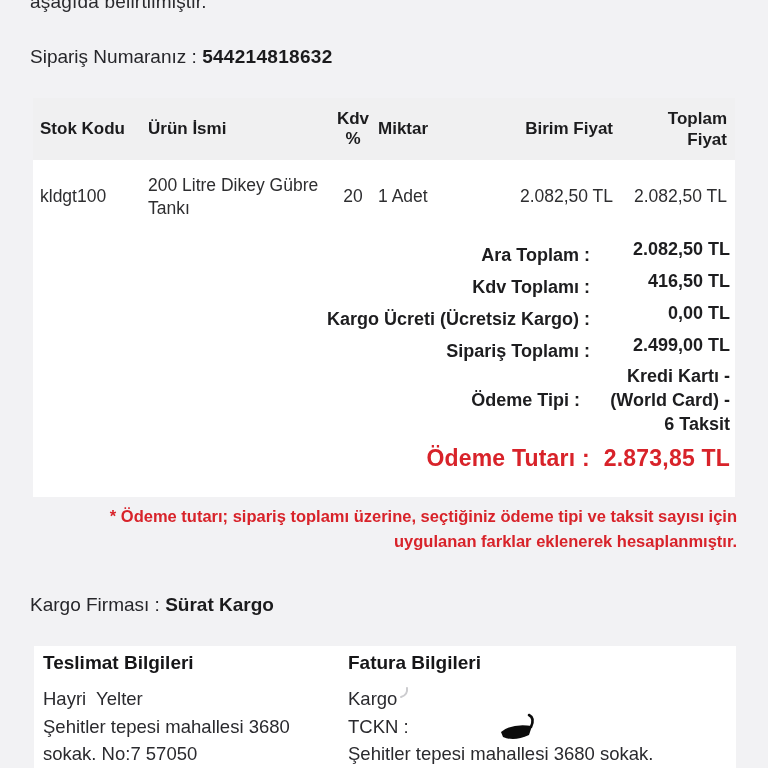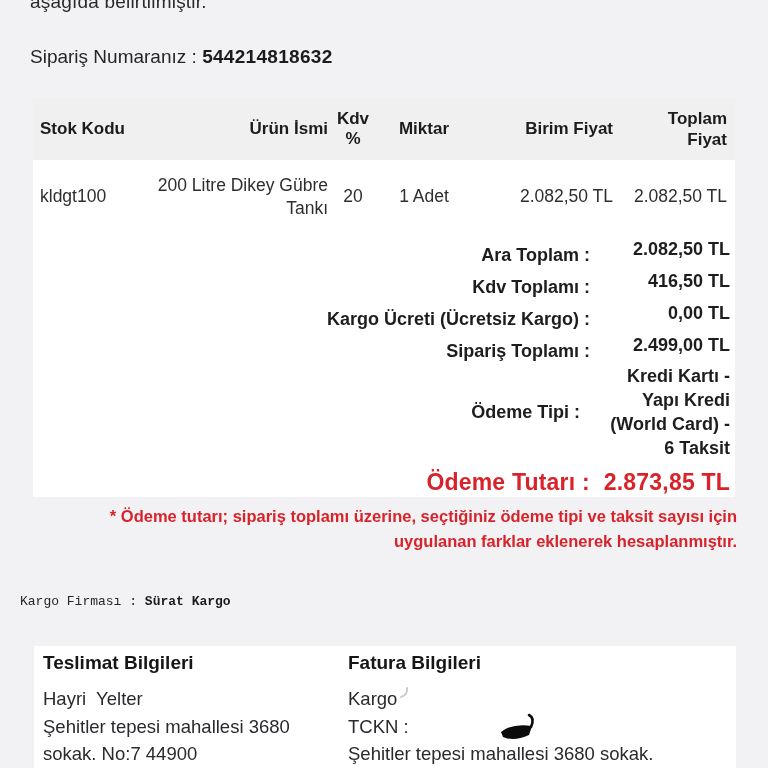--- a/index.html
+++ b/index.html
@@ -27,23 +27,23 @@
   }
   .thead {
     display:flex; align-items:center; height:62px;
     background:#f0f0f1; font-weight:700; font-size:17px; color:#1c1c1e;
   }
   .trow {
     display:flex; align-items:center; height:73px;
     font-size:17.5px; color:#2e2e30;
   }
   .c1 { width:115px; padding-left:7px; }
-  .c2 { width:180px;text-align:right; }
+  .c2 { width:180px; }
   .c3 { width:50px;  text-align:center; }
-  .c4 { width:100px; text-align:center; padding-right:8px; }
+  .c4 { width:100px; text-align:left; padding-right:8px; }
   .c5 { width:135px; text-align:right; }
   .c6 { flex:1; text-align:right; padding-right:8px; }
   .thead .c6 { padding-left:36px; line-height:21px; }
   .trow .c2 { line-height:23px; }
 
   .totrow {
     display:flex; align-items:center; height:32px;
     font-weight:700; font-size:18px; color:#1d1d1f; padding-right:5px;
   }
   .tot-label { flex:1; text-align:right;margin-top:12px; }
@@ -63,22 +63,22 @@
   }
 
   .disclaimer {
     position:absolute; left:31px; top:504px; width:706px;
     text-align:right; font-weight:700; font-size:16.5px;
     color:#d8232a; line-height:25px;
   }
   .disclaimer div { display:block; }
 
   .cargo-line {
-    position:absolute; left:20px; top:594px;
-    font-size:13px; color:#26262a;font-family:Liberation Mono, monospace;
+    position:absolute; left:30px; top:594px;
+    font-size:19px; color:#26262a;
   }
   .cargo-line b { font-weight:700; color:#1b1b1d; }
 
   
   .card2 {
     position:absolute; left:34px; top:646px; width:702px; height:160px;
     background:#ffffff; display:flex;
   }
   .addr-col { padding-top:6px; }
   .addr-col.delivery { width:305px; margin-left:9px; }
@@ -129,21 +129,20 @@
   </div>
   <div class="totrow">
     <div class="tot-label">Sipariş Toplamı :</div>
     <div class="tot-value">2.499,00 TL</div>
   </div>
 
   <div class="payrow">
     <div class="pay-label">Ödeme Tipi :</div>
     <div class="pay-lines">
       <div>Kredi Kartı -</div>
-      <div>Yapı Kredi</div>
       <div>(World Card) -</div>
       <div>6 Taksit</div>
     </div>
   </div>
 
   <div class="paytotal">
     <span>Ödeme Tutarı :</span>
     <span>2.873,85 TL</span>
   </div>
 </div>
@@ -153,21 +152,21 @@
   <div>uygulanan farklar eklenerek hesaplanmıştır.</div>
 </div>
 
 <div class="cargo-line"><span>Kargo Firması : </span><b>Sürat Kargo</b></div>
 
 <div class="card2">
   <div class="addr-col delivery">
     <div class="addr-title">Teslimat Bilgileri</div>
     <div class="addr-line">Hayri  Yelter</div>
     <div class="addr-line">Şehitler tepesi mahallesi 3680</div>
-    <div class="addr-line">sokak. No:7 44900</div>
+    <div class="addr-line">sokak. No:7 57050</div>
   </div>
   <div class="addr-col billing">
     <div class="addr-title">Fatura Bilgileri</div>
     <div class="addr-line">Kargo</div>
     <div class="addr-line">TCKN :</div>
     <div class="addr-line">Şehitler tepesi mahallesi 3680 sokak.</div>
   </div>
 
   <svg class="faint-mark" viewBox="0 0 12 14">
     <path d="M2 11 Q 9 9 8 2" stroke="#9a9aa0" stroke-width="2" fill="none" stroke-linecap="round"></path>

